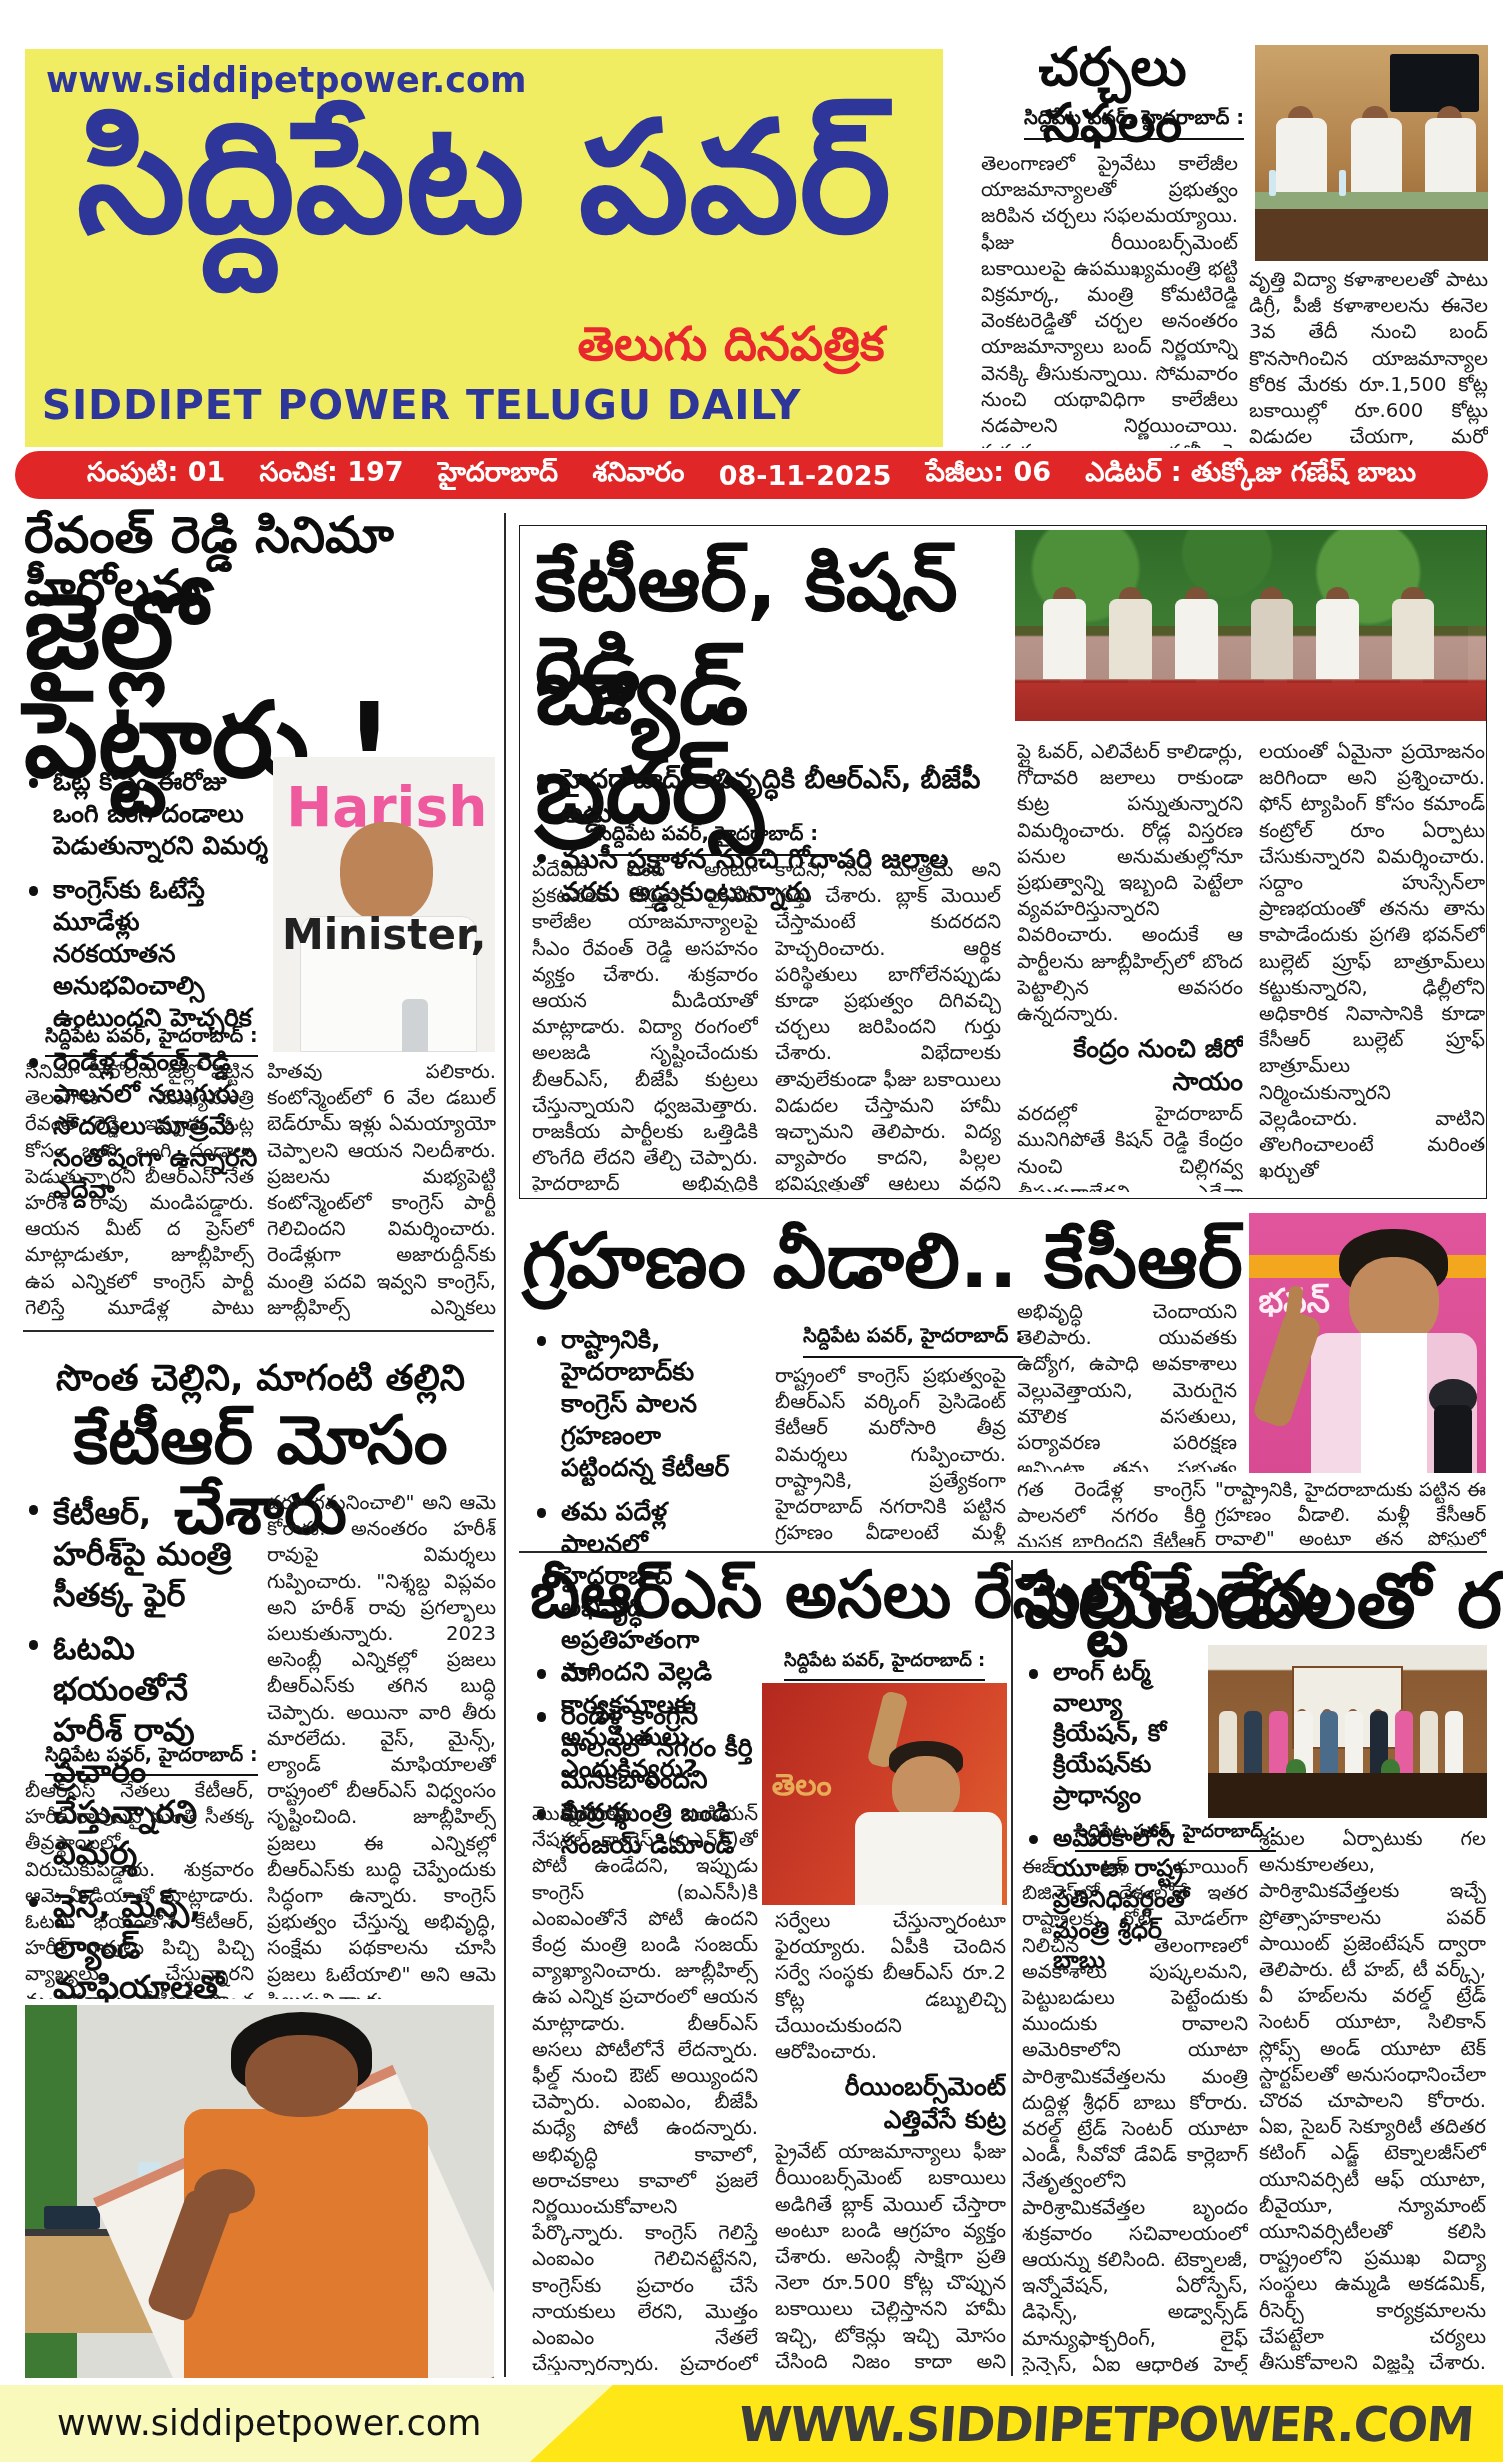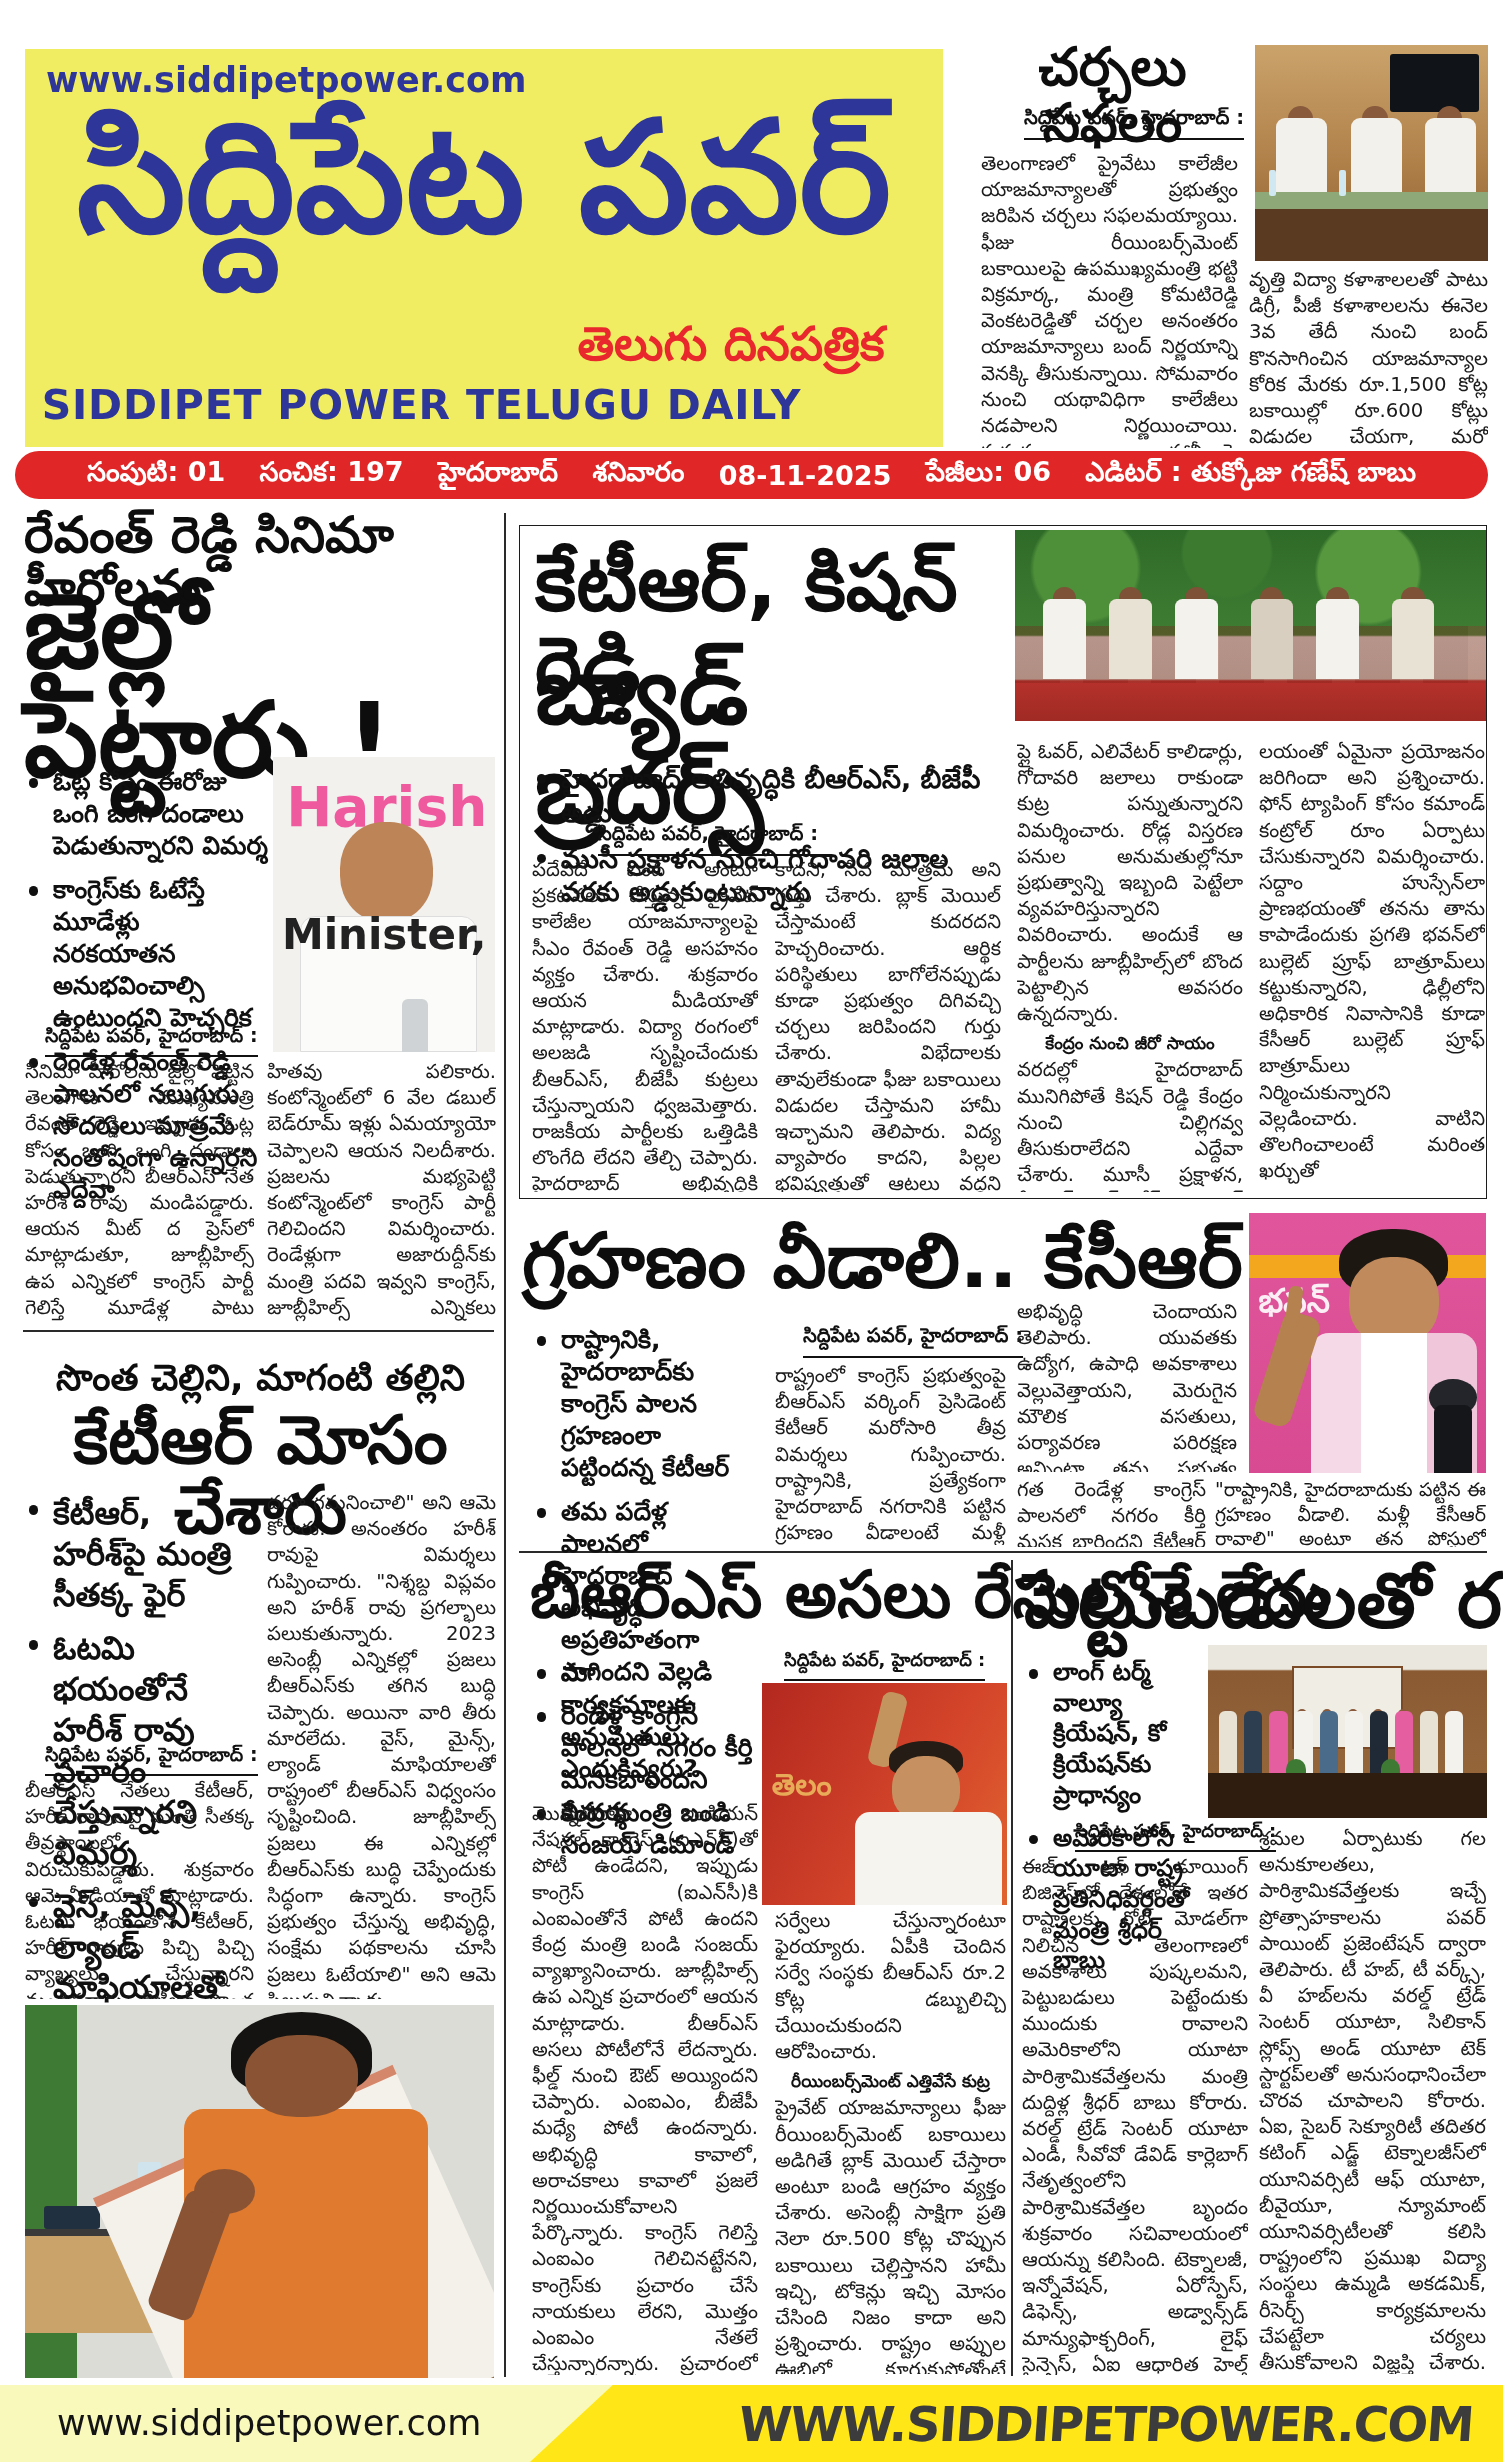--- a/index.html
+++ b/index.html
@@ -20,21 +20,21 @@
   .infobar span { color:#ffffff; font-size:27px; font-weight:700; white-space:nowrap; }
 
   
   .vrule { position:absolute; width:1.5px; background:#2a2a2a; }
   .hrule { position:absolute; height:1.5px; background:#2a2a2a; }
   .artbox { position:absolute; border:1.5px solid #1c1c1c; }
 
   
   .byline { position:absolute; font-size:20.4px; font-weight:700; color:#111; border-bottom:2.3px solid #111; padding-bottom:3.8px; white-space:nowrap; }
   .bodycol { position:absolute; font-size:19.7px; line-height:1.33; color:#1b1b1b; text-align:justify; overflow:hidden; }
-  .subhead { font-size:17px; font-weight:800; color:#111; text-align:center; margin:4.5px 0 3px 0; }
+  .subhead { font-size:25px; font-weight:800; color:#111; text-align:right; margin:4.5px 0 3px 0; }
   .bullets { position:absolute; list-style:none; }
   .bullets li { position:relative; padding-left:26px; font-weight:700; color:#101010; margin-bottom:12px; }
   .bullets li::before { content:""; position:absolute; left:1.5px; top:12px; width:9.8px; height:9.8px; border-radius:50%; background:#101010; }
   .headline { position:absolute; font-weight:800; color:#0d0d0d; line-height:1.05; }
   .caption { position:absolute; font-size:19px; line-height:1.3; color:#161616; text-align:justify; overflow:hidden; }
 
   
   .photo { position:absolute; overflow:hidden; }
   .ph-part { position:absolute; }
 

